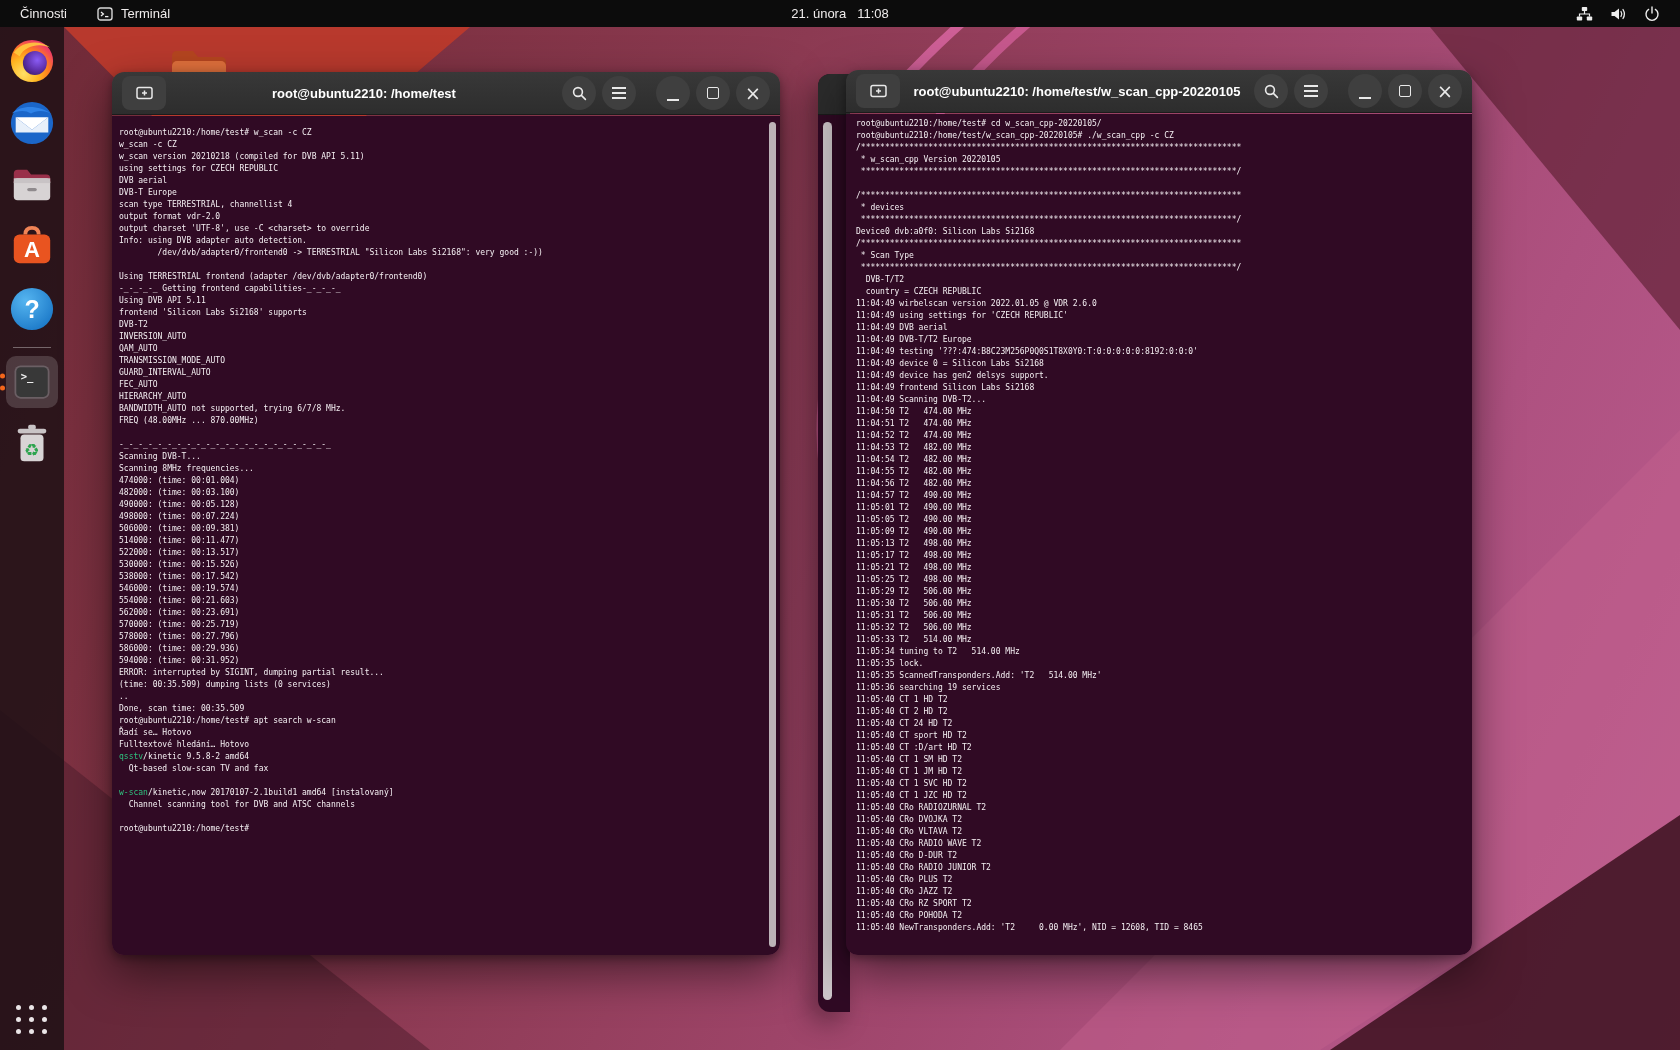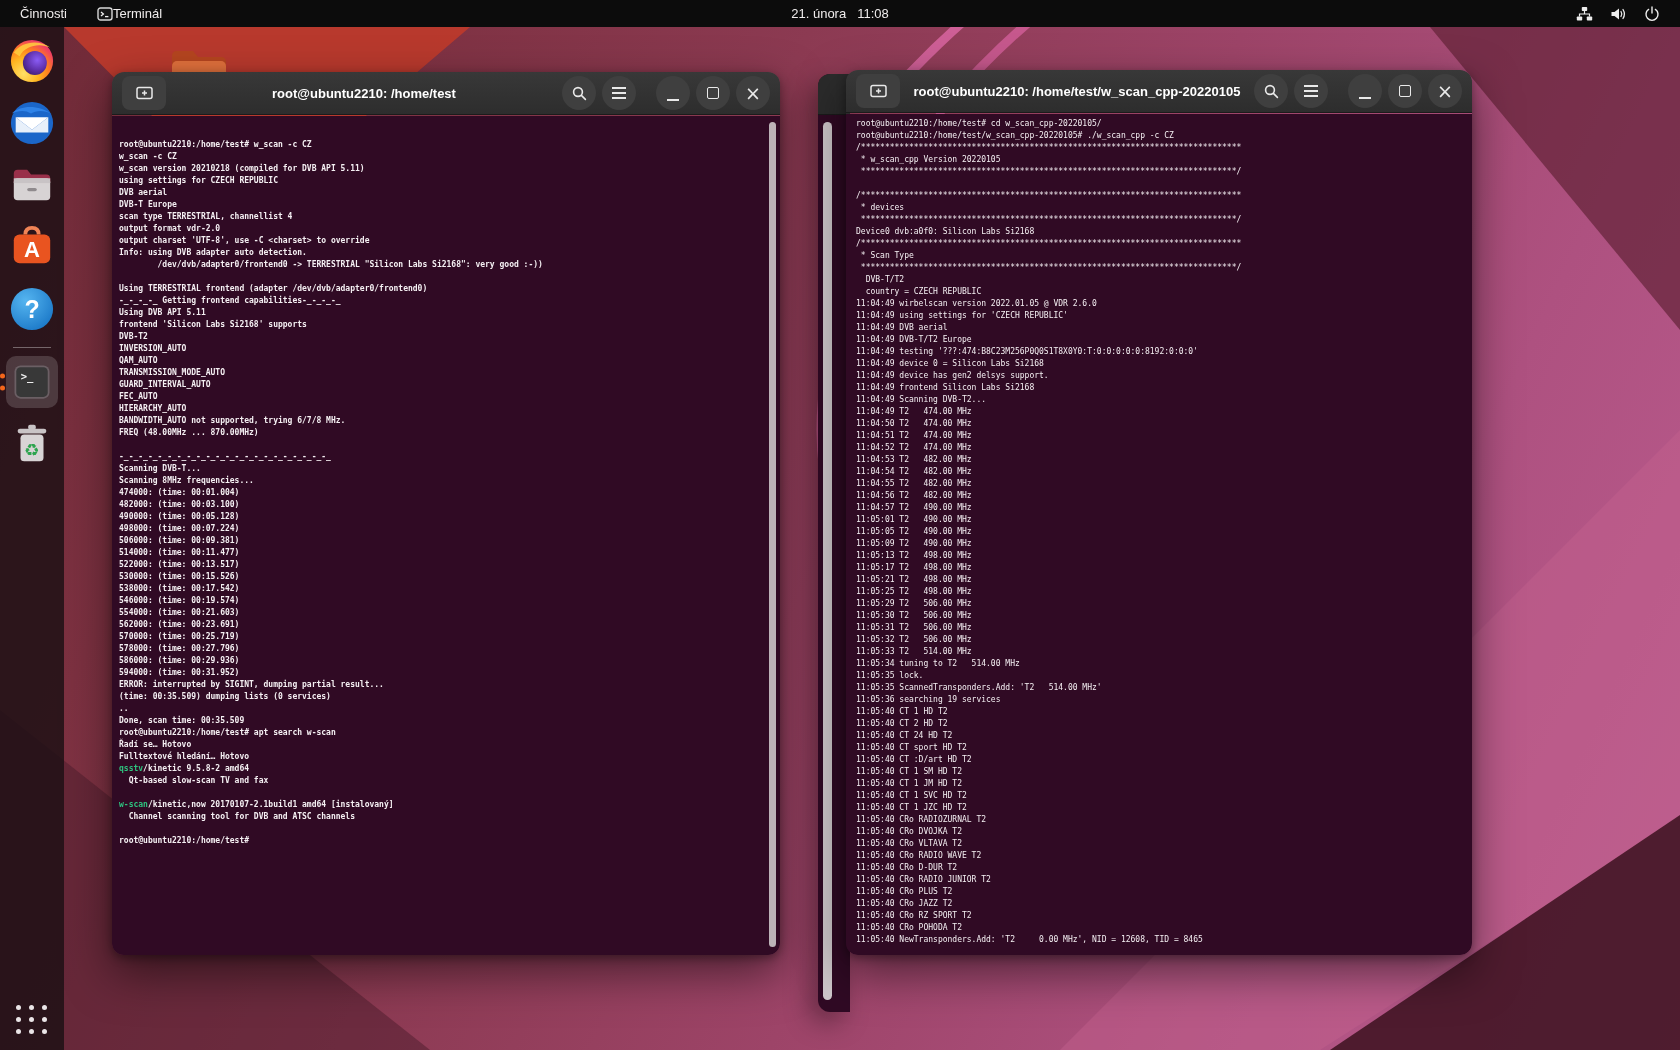--- a/index.html
+++ b/index.html
@@ -16,21 +16,21 @@
   .f-botright{background:#421525;opacity:.9;clip-path:polygon(1330px 1050px,1680px 815px,1680px 1050px);}
   .f-botleft{background:#4c1c2c;opacity:.5;clip-path:polygon(0px 710px,0px 1050px,430px 1050px);}
   .wp-curves{position:absolute;left:0;top:0;z-index:1;}
 
   .desktop-folder{position:absolute;left:168px;top:44px;width:62px;height:52px;z-index:2;}
 
   
   .topbar{position:absolute;left:0;top:0;width:100%;height:27px;background:#0c0c0c;z-index:7;
     display:flex;align-items:center;color:#efecec;font-size:13px;font-weight:500;}
   .tb-left{display:flex;align-items:center;gap:30px;padding-left:20px;}
-  .tb-appmenu{display:flex;align-items:center;}
+  .tb-appmenu{display:flex;align-items:center;gap:8px;}
   .tb-center{position:absolute;left:50%;transform:translateX(-50%);display:flex;gap:11px;font-weight:400;}
   .tb-right{margin-left:auto;display:flex;align-items:center;gap:17px;padding-right:20px;}
   .tb-right svg{display:block;}
 
   
   .dock{position:absolute;left:0;top:27px;bottom:0;width:64px;background:rgba(31,17,21,.85);z-index:6;
     display:flex;flex-direction:column;align-items:center;padding-top:8px;box-sizing:border-box;}
   .dock-item{width:52px;height:52px;margin-bottom:10px;display:flex;align-items:center;justify-content:center;
     position:relative;border-radius:10px;}
   .dock-item svg{display:block;}
@@ -58,21 +58,21 @@
   .glyph-close{font-size:19px;line-height:1;color:#e9e9e9;font-family:"DejaVu Sans",sans-serif;}
   .hamb{width:14px;height:2px;background:#e9e9e9;box-shadow:0 -5px 0 #e9e9e9,0 5px 0 #e9e9e9;}
 
   .term-body{position:absolute;left:0;right:0;bottom:0;background:#300a24;border-radius:0 0 12px 12px;
     overflow:hidden;color:#f5f0f3;font-family:"DejaVu Sans Mono",monospace;font-size:8px;}
   .tline{white-space:pre;height:12px;line-height:12px;}
   .vscroll{position:absolute;right:4px;top:50px;bottom:8px;width:7px;background:#c9c2c6;border-radius:4px;
     opacity:.92;z-index:5;}
 
   .win-left{left:112px;top:72px;width:668px;height:883px;}
-  .win-left .term-body{top:44px;padding:23px 10px 0 7px;font-weight:bold;}
+  .win-left .term-body{top:44px;padding:11px 10px 0 7px;}
   .win-right{left:846px;top:70px;width:626px;height:885px;}
   .win-right .term-body{top:44px;padding:4px 10px 16px 10px;}
 
   
   .sliver{position:absolute;left:818px;top:74px;width:32px;height:938px;background:#300a24;
     border-radius:12px 0 0 12px;z-index:3;box-shadow:-8px 10px 26px rgba(0,0,0,.35);}
   .sliver .cap{height:40px;background:#2c2c2c;border-radius:12px 0 0 0;border-bottom:1px solid #1b1b1b;}
   .sliver .vscroll2{position:absolute;left:5px;top:48px;bottom:12px;width:9px;background:#cfc8cb;border-radius:5px;}
 </style>
 </head>
@@ -369,21 +369,20 @@
         <div class="tline"><span>  country = CZECH REPUBLIC</span></div>
         <div class="tline"><span>11:04:49 wirbelscan version 2022.01.05 @ VDR 2.6.0</span></div>
         <div class="tline"><span>11:04:49 using settings for 'CZECH REPUBLIC'</span></div>
         <div class="tline"><span>11:04:49 DVB aerial</span></div>
         <div class="tline"><span>11:04:49 DVB-T/T2 Europe</span></div>
         <div class="tline"><span>11:04:49 testing '???:474:B8C23M256P0Q0S1T8X0Y0:T:0:0:0:0:0:8192:0:0:0'</span></div>
         <div class="tline"><span>11:04:49 device 0 = Silicon Labs Si2168</span></div>
         <div class="tline"><span>11:04:49 device has gen2 delsys support.</span></div>
         <div class="tline"><span>11:04:49 frontend Silicon Labs Si2168</span></div>
         <div class="tline"><span>11:04:49 Scanning DVB-T2...</span></div>
-        <div class="tline"><span>11:04:49 T2   474.00 MHz</span></div>
         <div class="tline"><span>11:04:50 T2   474.00 MHz</span></div>
         <div class="tline"><span>11:04:51 T2   474.00 MHz</span></div>
         <div class="tline"><span>11:04:52 T2   474.00 MHz</span></div>
         <div class="tline"><span>11:04:53 T2   482.00 MHz</span></div>
         <div class="tline"><span>11:04:54 T2   482.00 MHz</span></div>
         <div class="tline"><span>11:04:55 T2   482.00 MHz</span></div>
         <div class="tline"><span>11:04:56 T2   482.00 MHz</span></div>
         <div class="tline"><span>11:04:57 T2   490.00 MHz</span></div>
         <div class="tline"><span>11:05:01 T2   490.00 MHz</span></div>
         <div class="tline"><span>11:05:05 T2   490.00 MHz</span></div>

